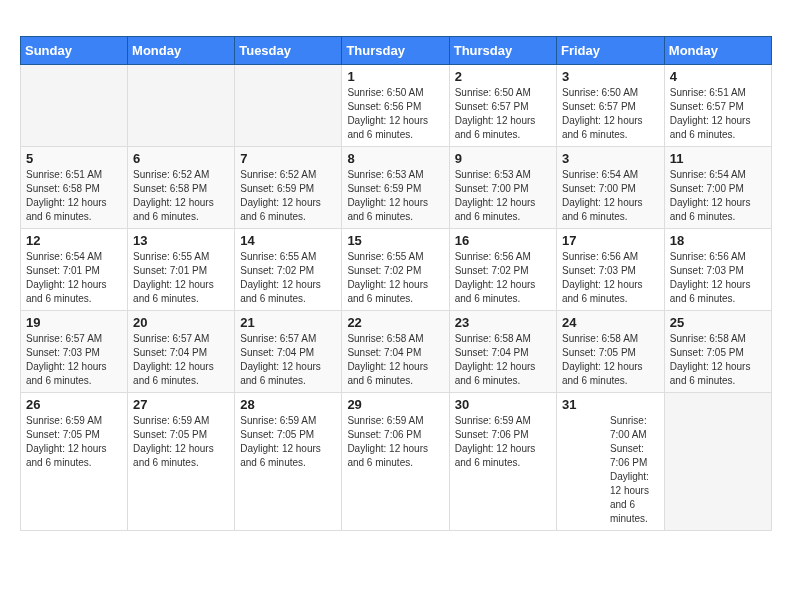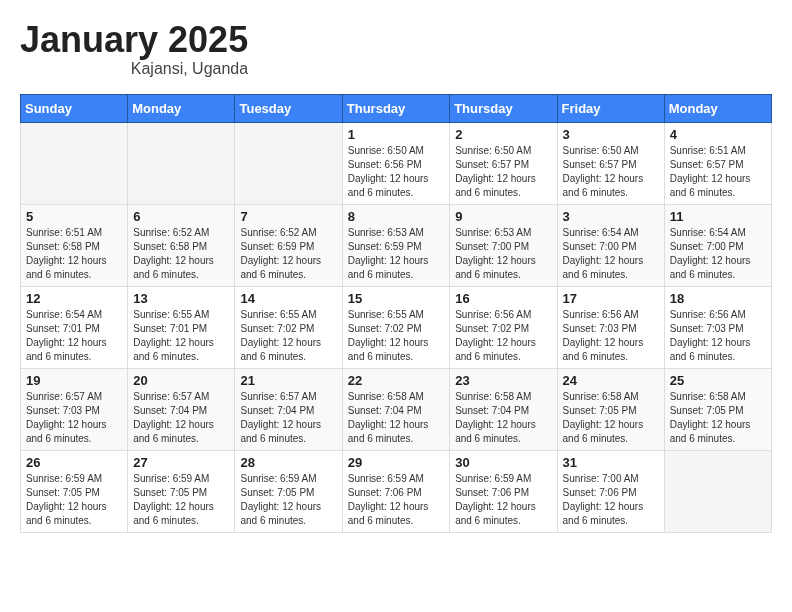--- a/index.html
+++ b/index.html
@@ -78,24 +78,20 @@
     .day-info {
       font-size: 10px;
       color: #333;
       line-height: 1.4;
     }
   </style>
 </head>
 <body>
 
 <div class="header">
-  <div class="title-block">
-    <div class="month-title">January 2025</div>
-    <div class="location-title">Kajansi, Uganda</div>
-  </div>
 </div>
 
 <table class="calendar">
   <thead>
     <tr>
     <th>Sunday</th>
         <th>Monday</th>
         <th>Tuesday</th>
         <th>Thursday</th>
         <th>Thursday</th>
@@ -321,21 +317,21 @@
         </td>
         <td>
           <span class="day-number">30</span>
           <div class="day-info" style="white-space: pre-line;">Sunrise: 6:59 AM
 Sunset: 7:06 PM
 Daylight: 12 hours
 and 6 minutes.</div>
         </td>
         <td>
           <span class="day-number">31</span>
-          <div class="day-info" style="white-space: pre-line;">Sunrise: 7:00 AM
+          <div class="day-info" style="white-space: pre-line; margin-left: 48px;">Sunrise: 7:00 AM
 Sunset: 7:06 PM
 Daylight: 12 hours
 and 6 minutes.</div>
         </td>
         <td class="empty"></td>
       </tr>
     </tbody>
 </table>
 
 </body></html>

